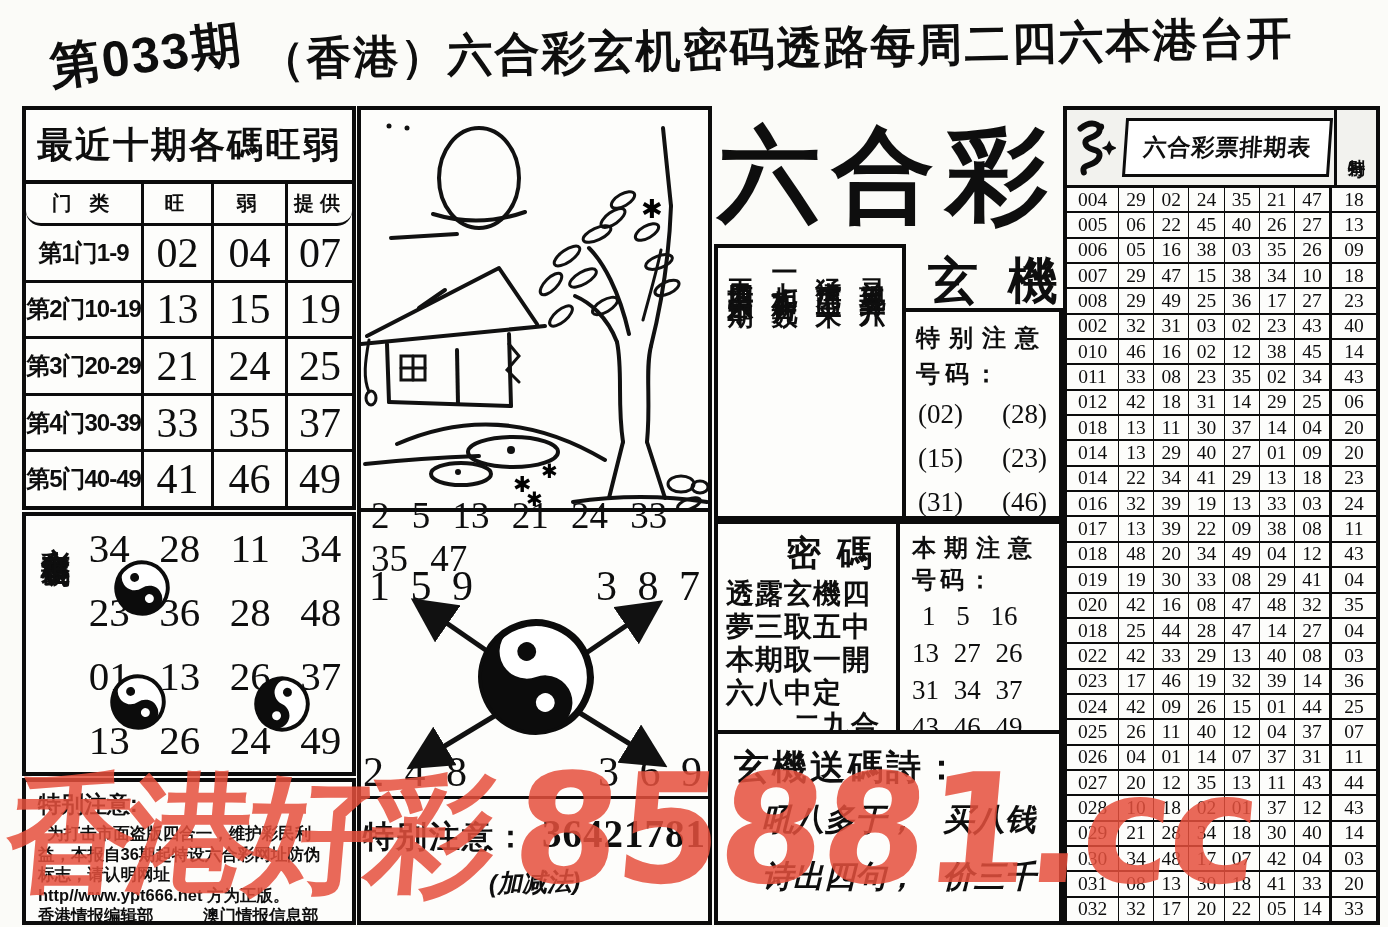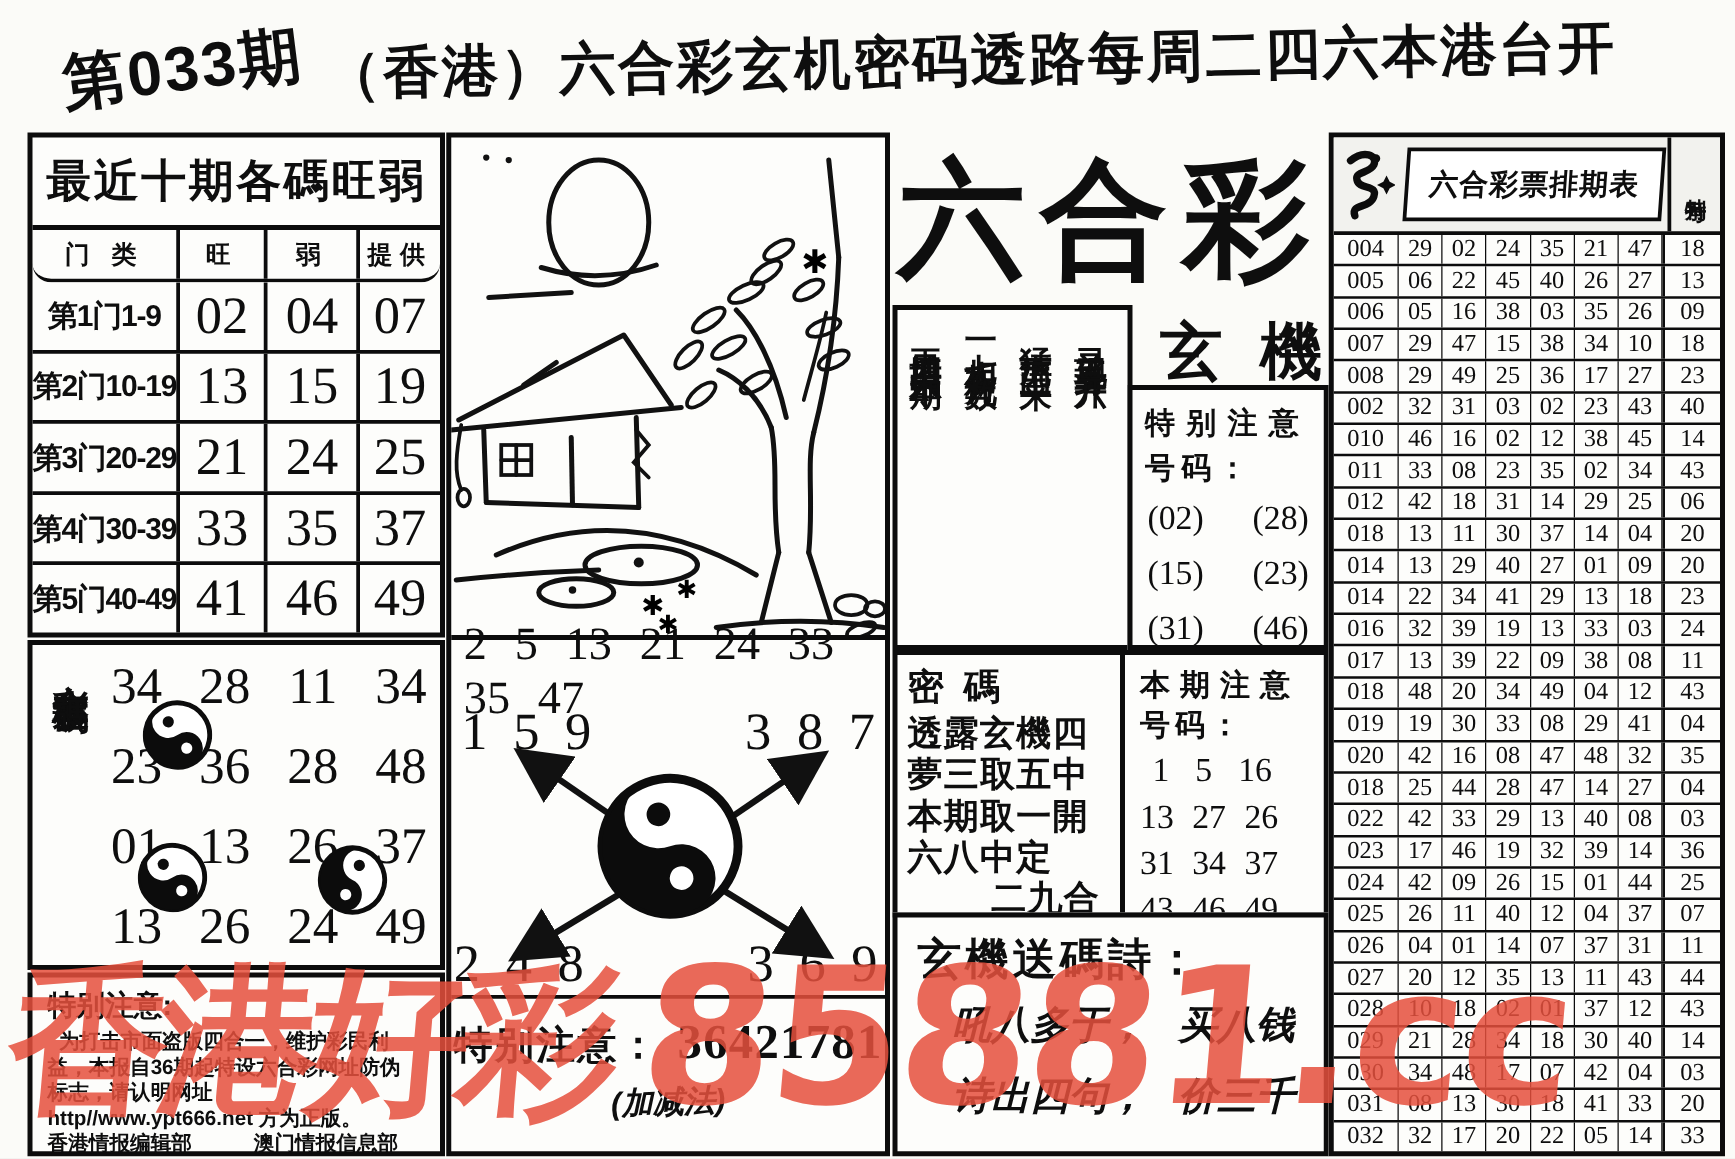--- a/index.html
+++ b/index.html
@@ -68,21 +68,21 @@
   .logo-sub{position:absolute;left:928px;top:248px;font-size:50px;font-weight:900;letter-spacing:30px;white-space:nowrap;}
   #poembox{left:714px;top:244px;width:192px;height:276px;writing-mode:vertical-rl;text-orientation:upright;
            padding:10px 8px;}
   .poem-line{font-size:26px;font-weight:700;font-family:"Liberation Serif",serif;letter-spacing:4px;line-height:44px;}
   #specialbox{left:902px;top:308px;width:161px;height:212px;padding:10px 10px;}
   .sa-title{font-size:24px;font-weight:900;letter-spacing:9px;}
   .sa-sub{font-size:24px;font-weight:900;letter-spacing:5px;margin:4px 0 2px;}
   .sa-row{display:flex;justify-content:space-between;font-family:"Liberation Serif",serif;
           font-size:27px;line-height:44px;padding:0 2px;}
   #pwbox{left:714px;top:520px;width:186px;height:214px;padding:6px 8px;}
-  .pw-title{text-align:left;font-size:29px;font-weight:900;letter-spacing:16px;}
+  .pw-title{text-align:right;font-size:35px;font-weight:900;letter-spacing:16px;}
   .pw-line{font-size:28px;font-weight:700;line-height:33px;letter-spacing:1px;}
   .pw-line:last-child{text-align:right;padding-right:8px;}
   #cabox{left:896px;top:520px;width:167px;height:214px;padding:8px 12px;}
   .ca-title{font-size:24px;font-weight:900;letter-spacing:8px;}
   .ca-sub{font-size:24px;font-weight:900;letter-spacing:4px;margin-bottom:2px;}
   .ca-row{font-family:"Liberation Serif",serif;font-size:27px;line-height:37px;word-spacing:8px;}
   .ca-row:first-of-type{padding-left:10px;word-spacing:14px;}
   #giftbox{left:714px;top:730px;width:349px;height:195px;padding:10px 16px;}
   .gift-title{font-size:35px;font-weight:900;letter-spacing:3px;}
   .gift-line{font-family:"Liberation Serif",serif;font-style:italic;font-weight:700;font-size:31px;

